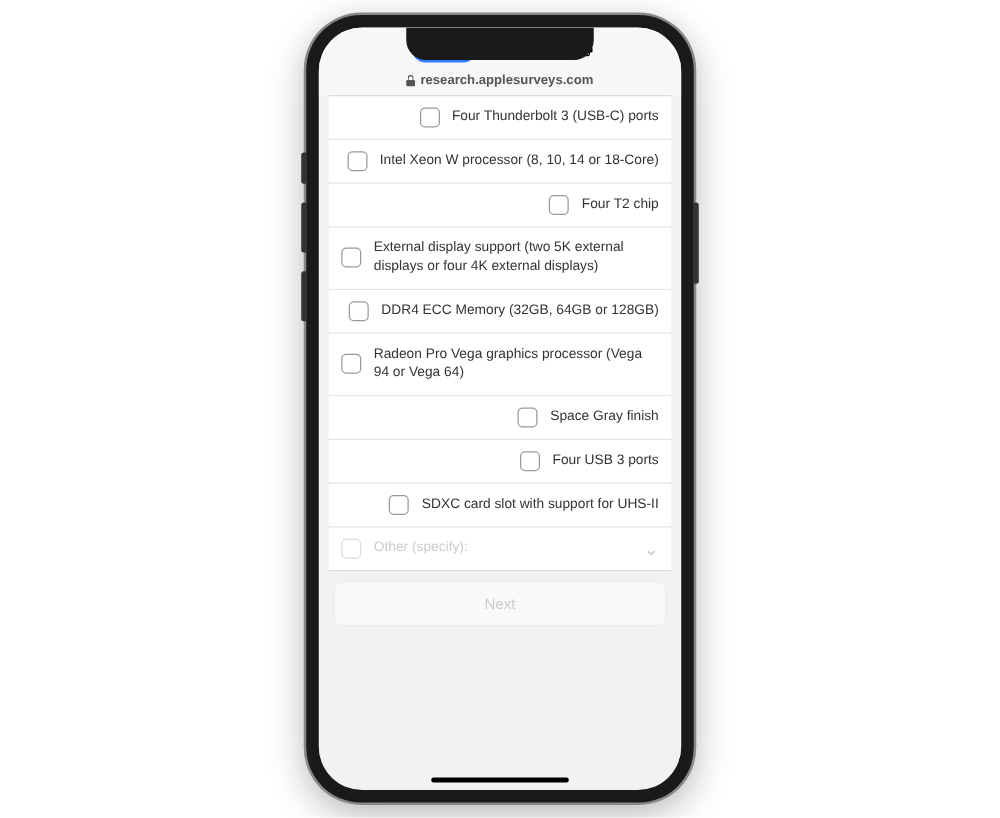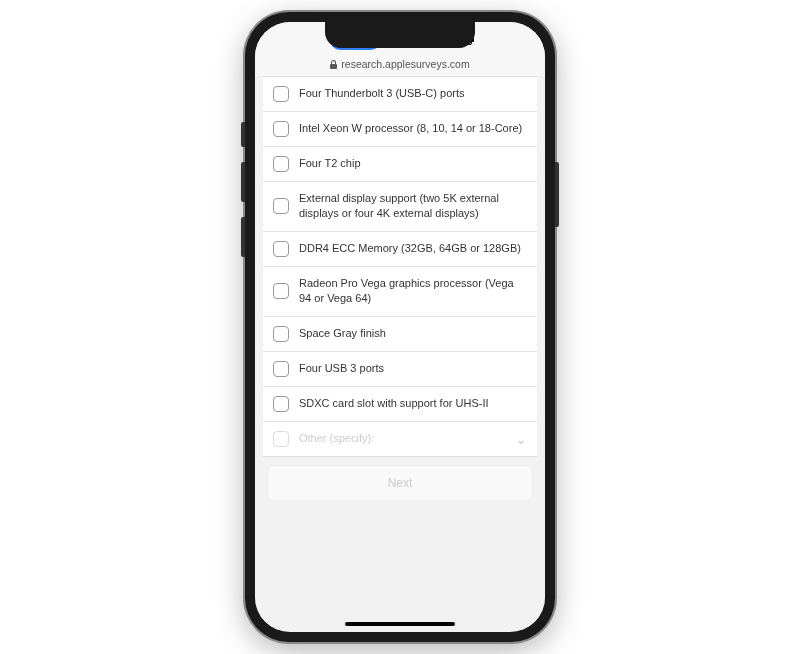--- a/index.html
+++ b/index.html
@@ -131,20 +131,21 @@
     .url-bar {
       background: #f7f7f7;
       padding: 0 10px 6px;
       text-align: center;
       font-size: 10.5px;
       color: #555;
       display: flex;
       align-items: center;
       justify-content: center;
       gap: 4px;
+      font-weight: bold;
     }
     .lock-icon {
       width: 7px;
       height: 9px;
       position: relative;
     }
     .lock-icon::before {
       content: '';
       position: absolute;
       top: 0;
@@ -175,20 +176,21 @@
       background: #fff;
       border-top: 1px solid #ddd;
       border-bottom: 1px solid #ddd;
     }
     .option-row {
       display: flex;
       align-items: center;
       padding: 9px 10px;
       border-bottom: 1px solid #e5e5e5;
       gap: 10px;
+      justify-content: flex-end;
     }
     .option-row:last-child {
       border-bottom: none;
     }
     .checkbox {
       width: 16px;
       height: 16px;
       border: 1.5px solid #999;
       border-radius: 4px;
       flex-shrink: 0;

